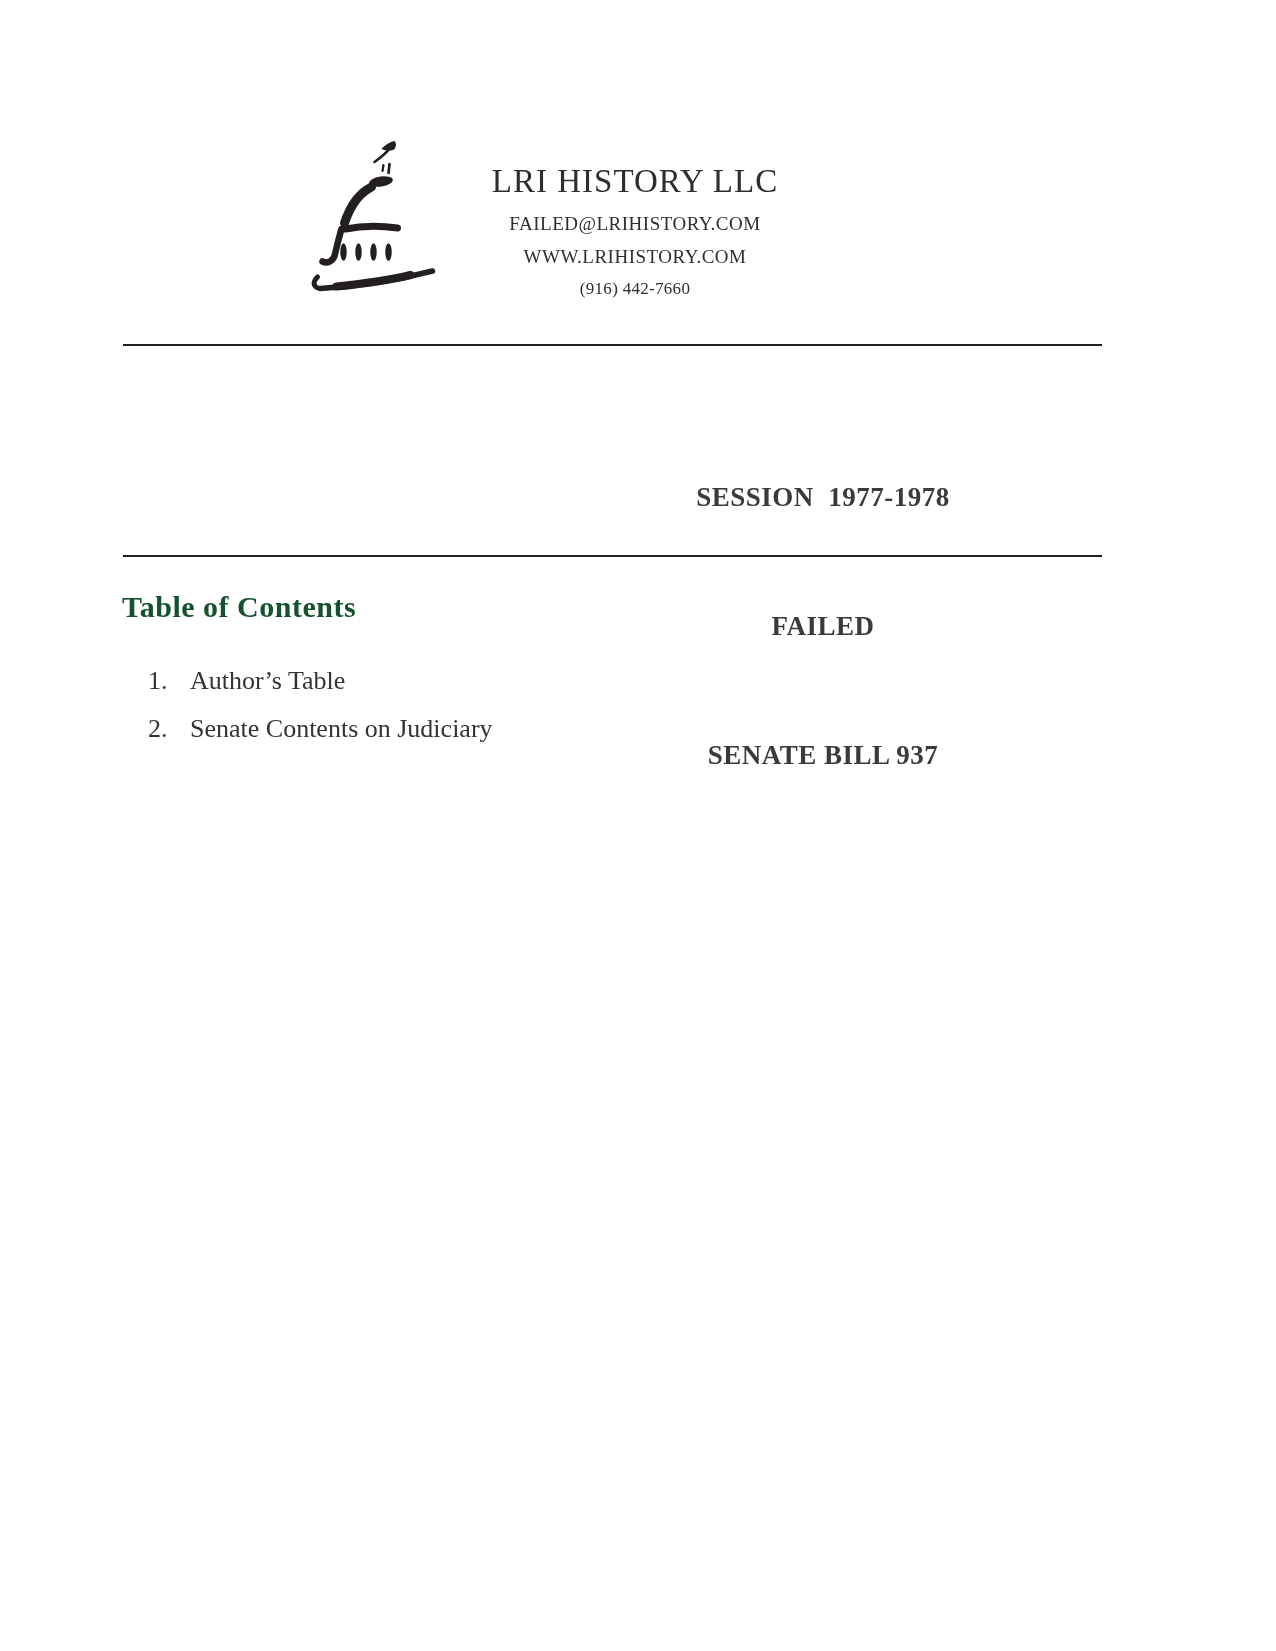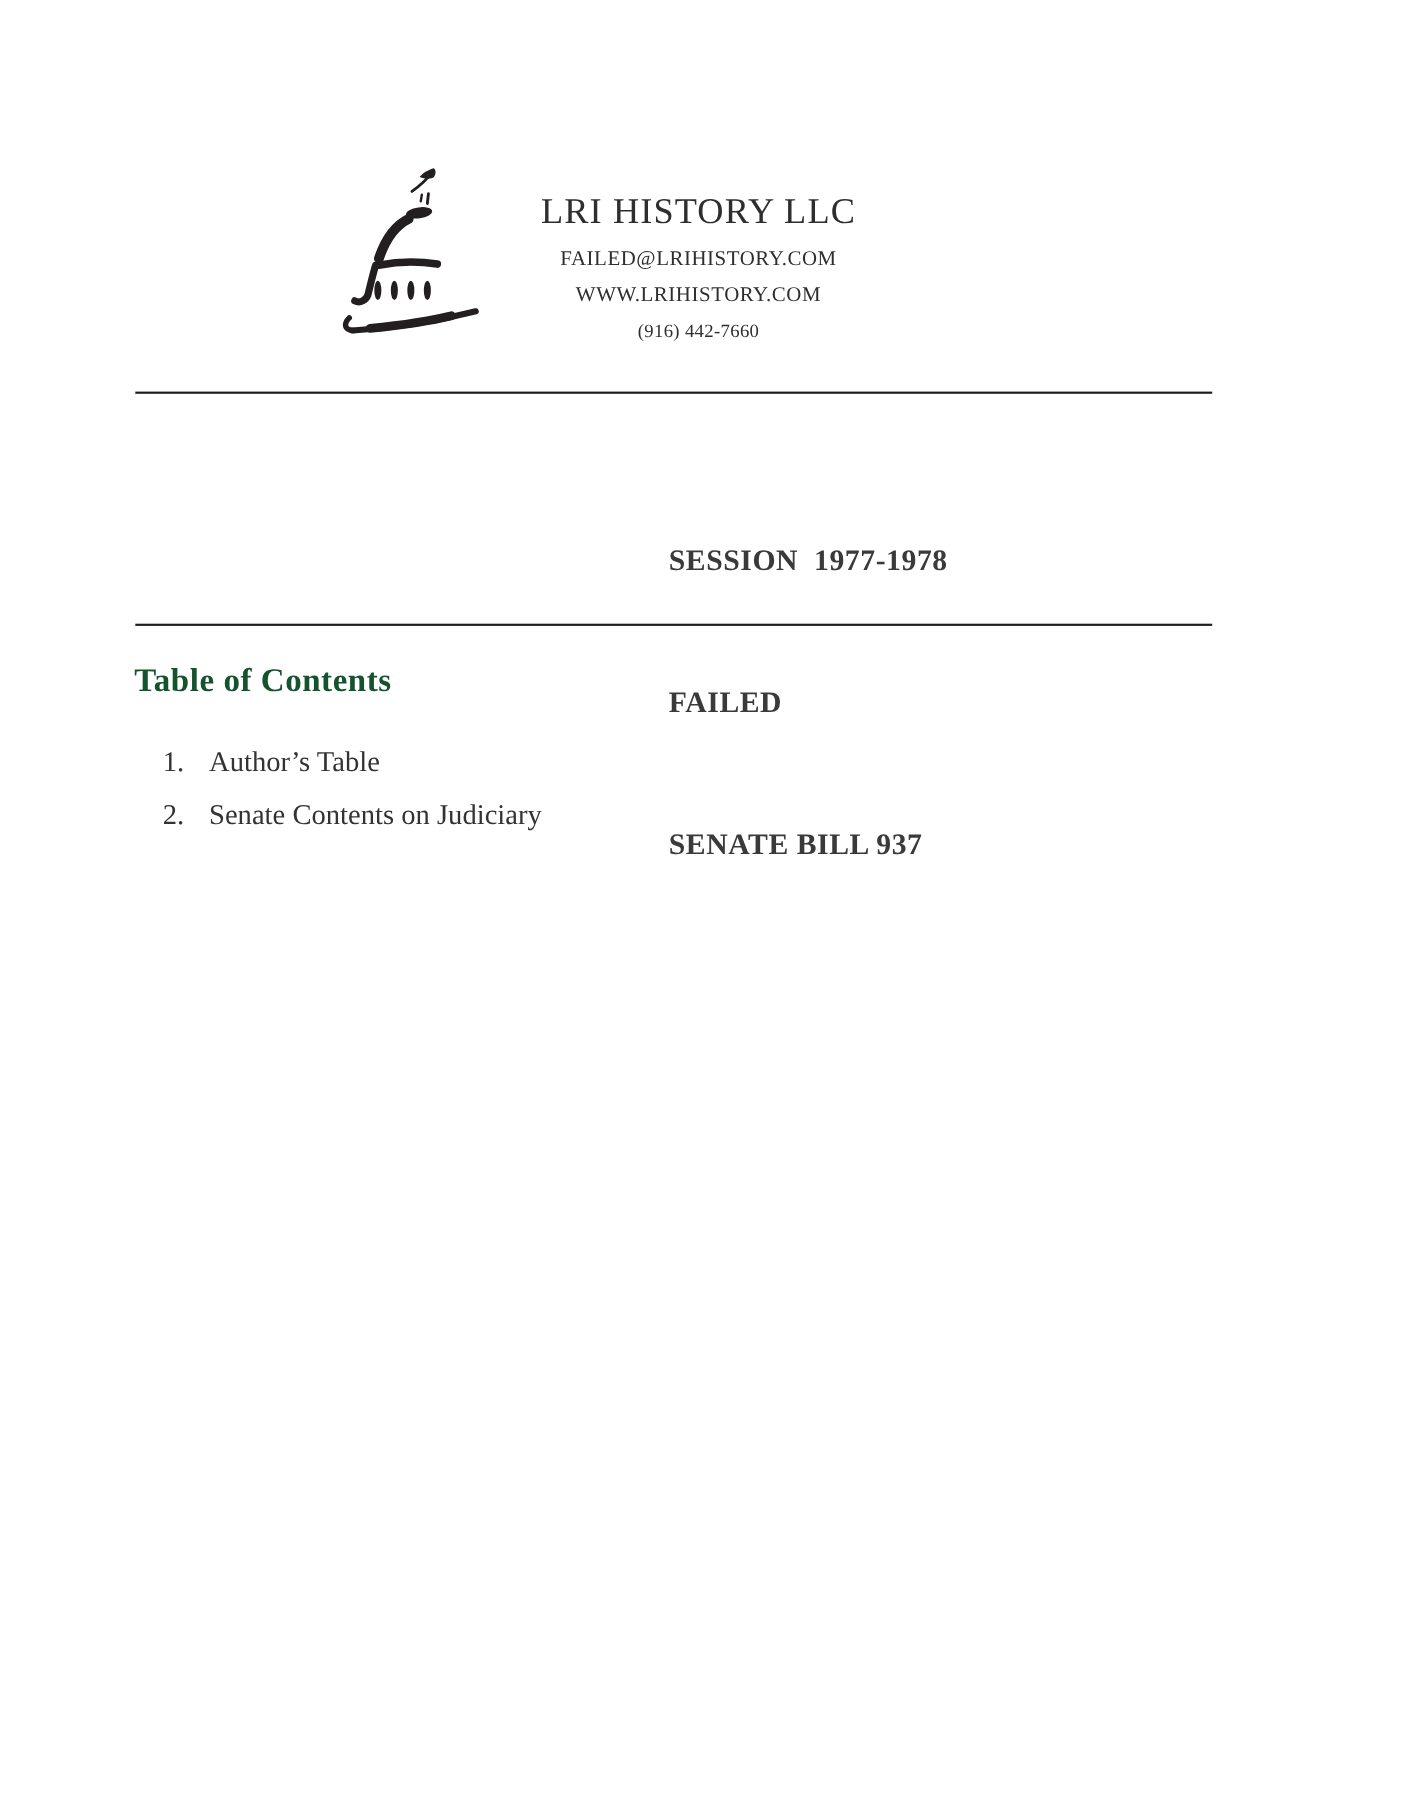--- a/index.html
+++ b/index.html
@@ -4,21 +4,21 @@
 <style>
   html, body {
     margin: 0;
     padding: 0;
     background: #ffffff;
   }
   .page {
     position: relative;
     width: 1276px;
     height: 1200px;
-    margin: 16px auto;
+    margin: 4px auto;
     background: #ffffff;
     overflow: hidden;
     font-family: "Liberation Serif", "DejaVu Serif", serif;
     color: #2e2e2e;
   }
 
   
   .logo {
     position: absolute;
     left: 303px;
@@ -59,24 +59,24 @@
     width: 979px;
     height: 2px;
     background: #1f1f1f;
   }
   .rule-top    { top: 340px; }
   .rule-bottom { top: 551px; }
 
   
   .session-block {
     position: absolute;
-    left: 608px;
+    left: 623px;
     top: 386px;
     width: 400px;
-    text-align: left;
+    text-align: center;
     font-weight: bold;
     font-size: 27px;
     line-height: 43px;
     letter-spacing: 0.5px;
     color: #3a3a3a;
     white-space: pre;
   }
 
   
   .toc {

